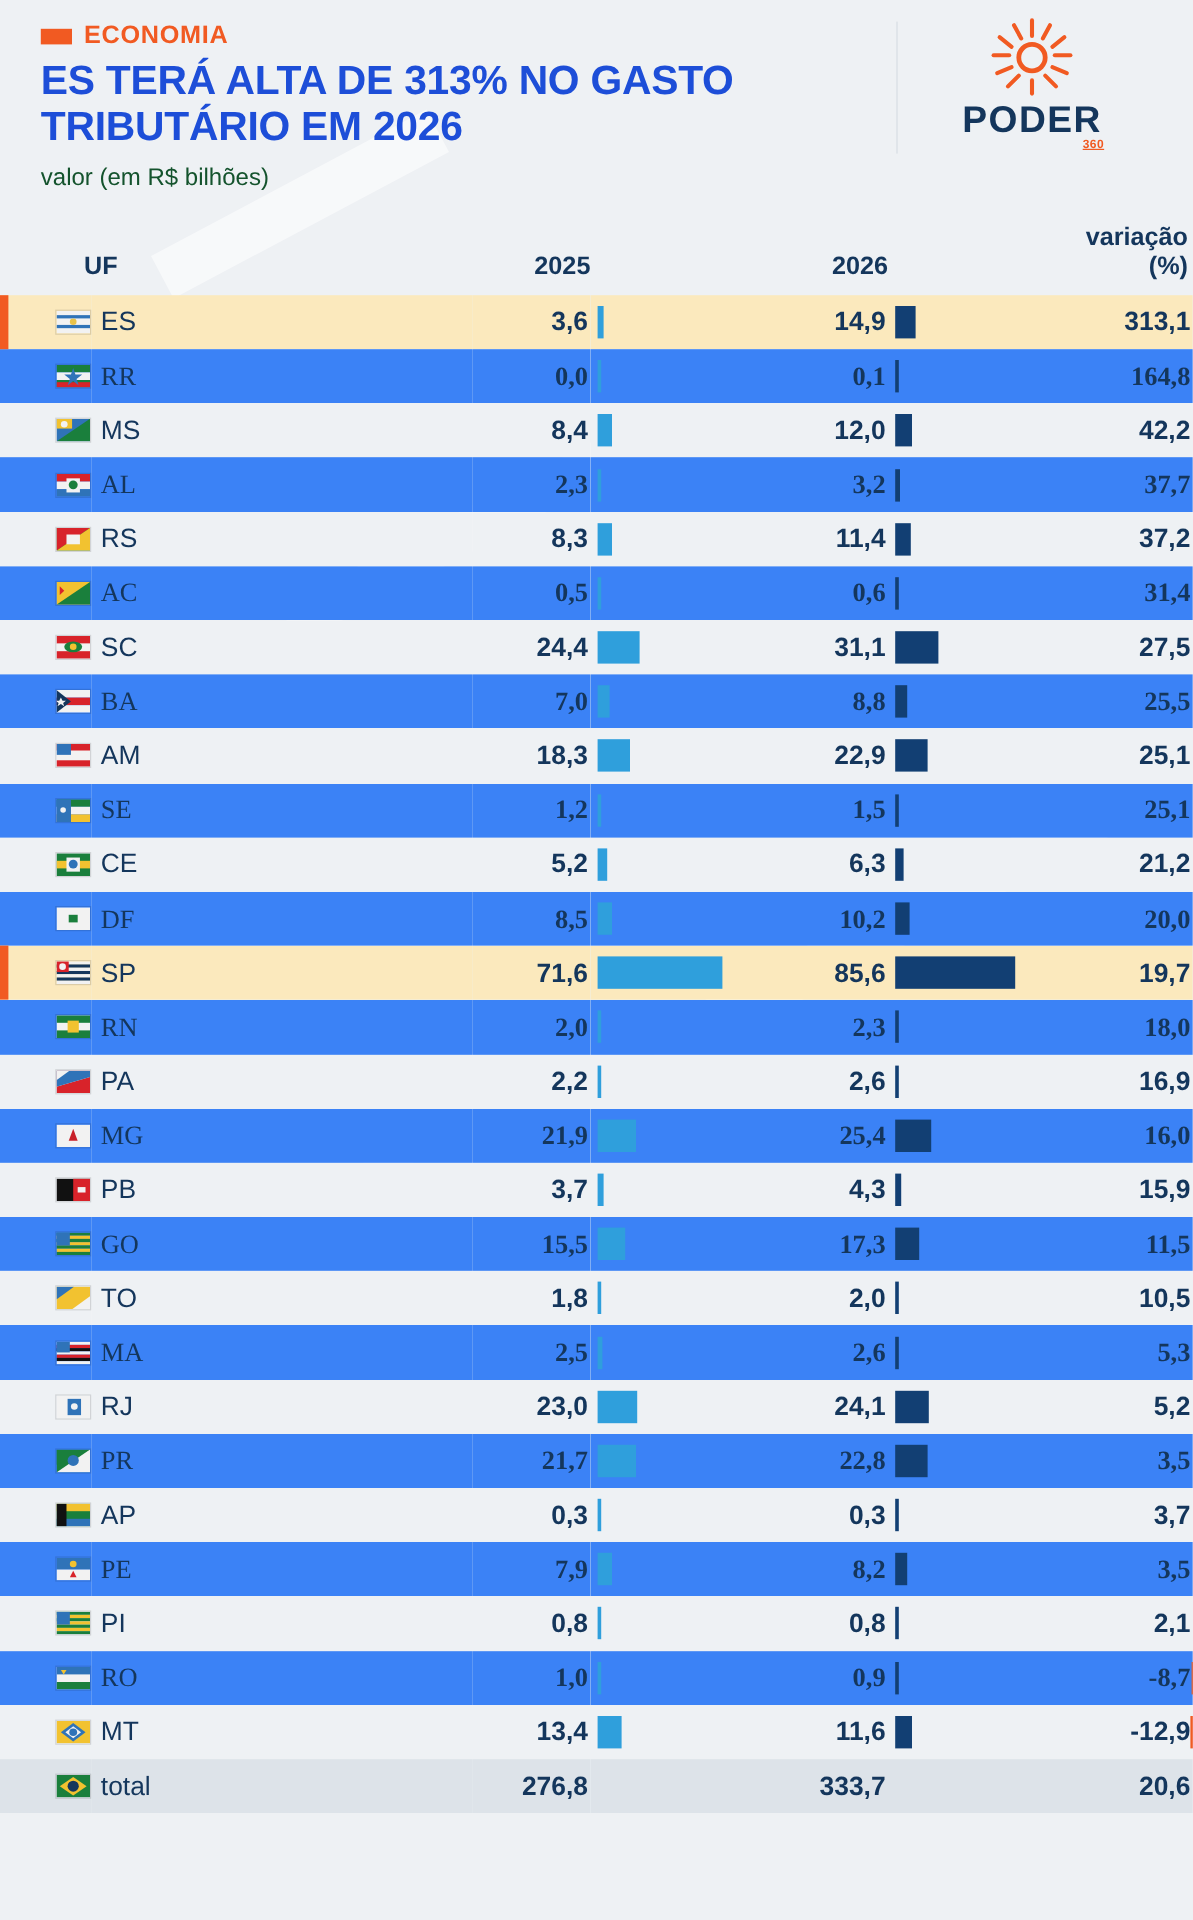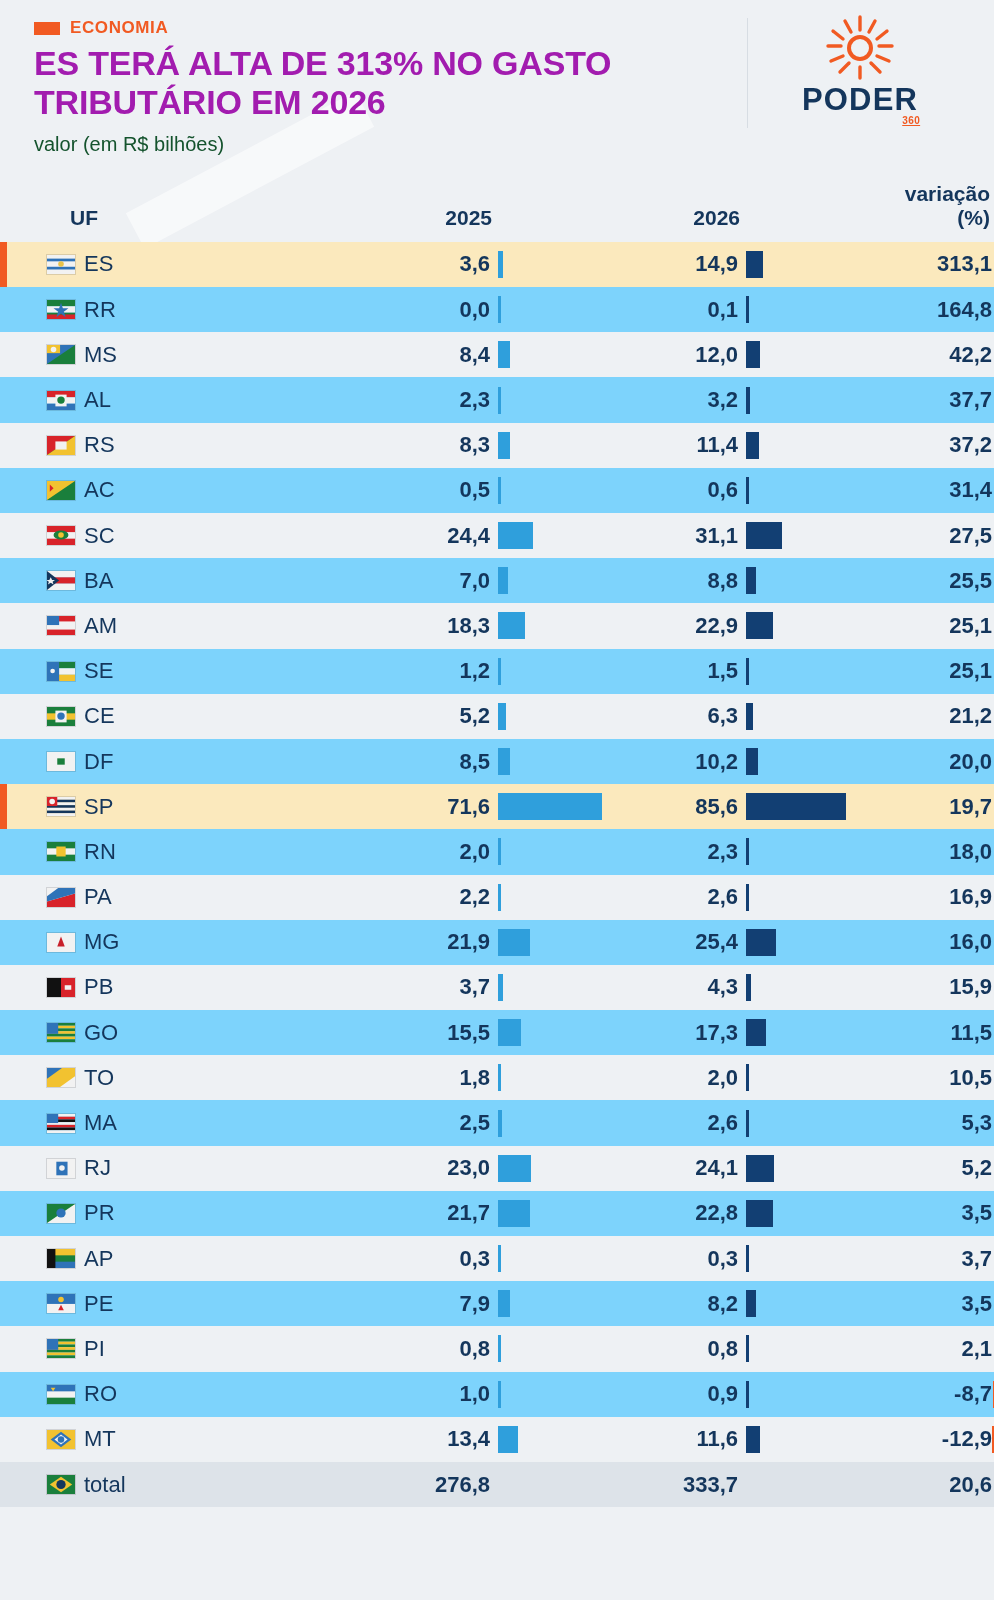--- a/index.html
+++ b/index.html
@@ -35,29 +35,29 @@
     margin-bottom: 6px;
   }
   .kicker-mark {
     width: 26px;
     height: 13px;
     background: #f15a22;
     display: inline-block;
   }
   .kicker-text {
     color: #f15a22;
-    font-size: 17px;
+    font-size: 21px;
     font-weight: bold;
     letter-spacing: 0.6px;
   }
   .title {
     font-size: 34px;
     font-weight: bold;
     line-height: 1.16;
-    color: #a21caf;
+    color: #1d4ed8;
     letter-spacing: -0.2px;
     max-width: 640px;
   }
   .subtitle {
     margin-top: 10px;
     font-size: 20px;
     color: #14532d;
     font-weight: normal;
   }
   .logo {
@@ -112,21 +112,21 @@
   }
   .col-uf { width: 66px; text-align: left; padding-left: 70px !important; }
   .col-v25 { width: 98px; text-align: right; }
   .col-bar25 { width: 148px; }
   .col-v26 { width: 100px; text-align: right; }
   .col-bar26 { width: 130px; }
   .col-var { width: 124px; text-align: right; padding-right: 4px !important; }
   .col-barvar { width: auto; }
 
   tbody tr { height: 45.2px; }
-  tbody tr.alt { background: #7dd3fc; }
+  tbody tr.alt { background: #3b82f6; font-family: Liberation Serif, serif; }
   tbody tr.row-even { background: #eef1f4; }
   tbody tr.highlight { background: #fbe9bd; }
   tbody tr.total-row { background: #dde3e9; }
 
   td {
     padding: 0;
     vertical-align: middle;
     position: relative;
   }
   td.flagcell {

